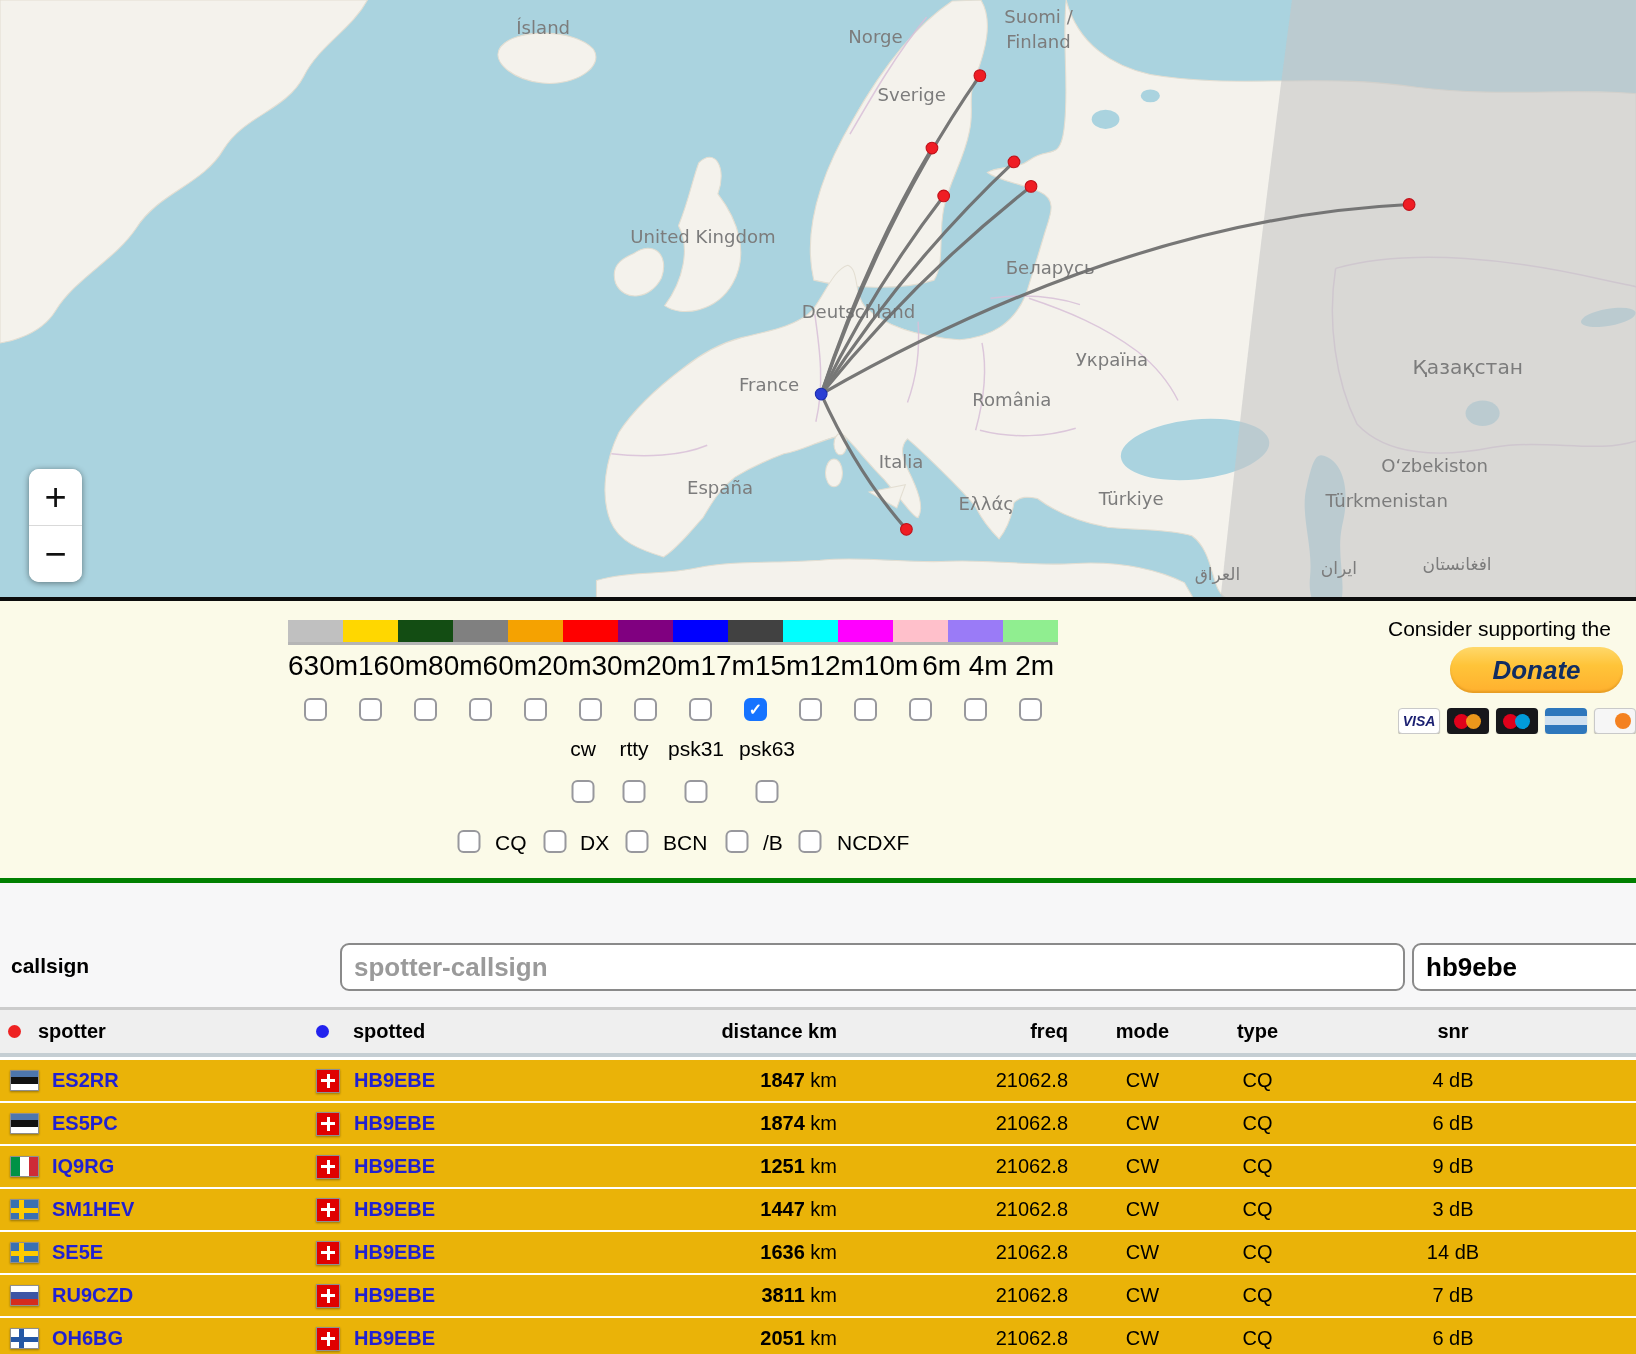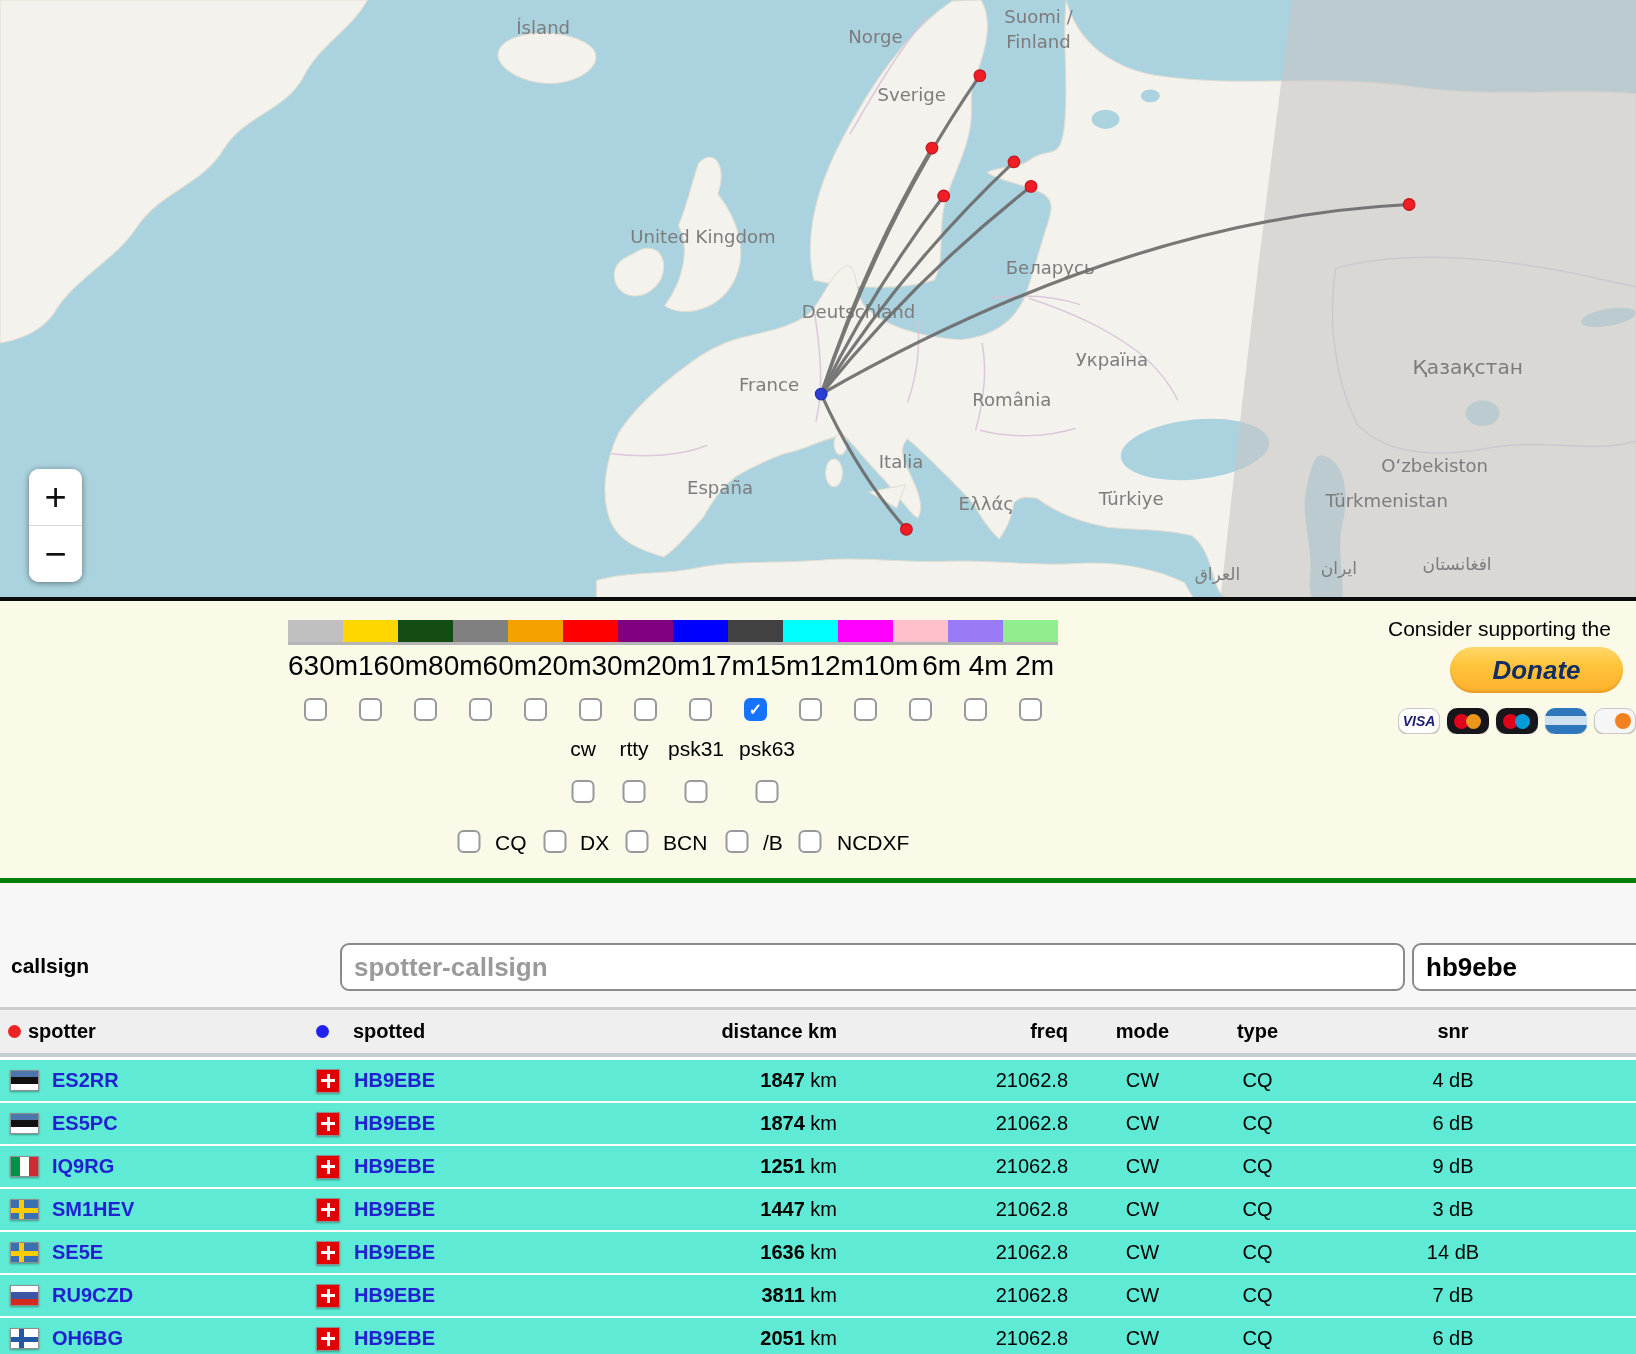--- a/index.html
+++ b/index.html
@@ -34,21 +34,21 @@
   .modecb{position:absolute;top:179px;transform:translateX(-50%);}
   .typecb{position:absolute;top:229px;transform:translateX(-50%);}
   .typelabel{position:absolute;top:228px;font-size:21px;color:#000;line-height:27px;}
 
   .donate-prompt{position:absolute;left:1388px;top:16px;font-size:21px;color:#000;white-space:nowrap;}
   .donatebtn{position:absolute;left:1450px;top:46px;width:173px;height:46px;border:0;border-radius:23px;
     background:linear-gradient(#ffd86a,#ffc439 40%,#ffb02e);color:#112d62;font-size:26px;font-weight:700;
     font-style:italic;font-family:"Liberation Sans",sans-serif;cursor:pointer;
     box-shadow:inset 0 -2px 2px rgba(160,100,0,.25);}
   .cards{position:absolute;left:1398px;top:107px;width:238px;height:26px;display:flex;gap:7px;overflow:hidden;}
-  .card{width:42px;height:26px;border-radius:10px;position:relative;flex:0 0 auto;overflow:hidden;
+  .card{width:42px;height:26px;border-radius:4px;position:relative;flex:0 0 auto;overflow:hidden;
     box-shadow:0 1px 1px rgba(0,0,0,.25);}
   .card-visa{background:#fff;border:1px solid #c9c9c9;color:#1a1f71;font-style:italic;font-weight:700;
     font-size:14px;text-align:center;line-height:24px;box-sizing:border-box;}
   .card-mastercard,.card-maestro{background:#17171b;}
   .card .circ{position:absolute;width:15px;height:15px;border-radius:50%;top:5.5px;opacity:.95;}
   .card-mastercard .c1{left:7px;background:#eb001b;}
   .card-mastercard .c2{left:19px;background:#f79e1b;}
   .card-maestro .c1{left:7px;background:#eb001b;}
   .card-maestro .c2{left:19px;background:#00a2e5;}
   .card-amex{background:linear-gradient(#2e77bc 32%,#cfe0f0 32% 66%,#2e77bc 66%);}
@@ -69,29 +69,29 @@
     font-family:"Liberation Sans",sans-serif;}
   .csinput::placeholder{color:#9a9a9a;font-weight:700;opacity:1;}
   .in1{left:340px;width:1065px;}
   .in2{left:1412px;width:400px;}
 
   
   .hdiv{position:absolute;left:0;top:1007px;width:1636px;height:3px;background:#cccccc;}
   .grid{display:grid;grid-template-columns:305px 325px 215px 225px 145px 85px 1fr;align-items:center;}
   .thead{position:absolute;left:0;top:1010px;width:1636px;height:43px;background:#efefef;
     border-bottom:4px solid #c5ced3;font-size:20px;font-weight:700;color:#000;}
-  .thead .hc1{display:flex;align-items:center;gap:7px;padding-left:8px;}
+  .thead .hc1{display:flex;align-items:center;gap:17px;padding-left:8px;}
   .thead .hc2{display:flex;align-items:center;gap:24px;padding-left:11px;}
   .hdot{width:13px;height:13px;border-radius:50%;display:inline-block;}
   .cR{text-align:right;padding-right:8px;}
   .cR2{text-align:right;padding-right:2px;}
   .cC{text-align:center;}
   .c7{text-align:center;padding-right:30px;}
   .tbody{position:absolute;left:0;top:1057px;width:1636px;padding-top:3px;}
-  .trow{height:41px;background:#5eead4;margin-bottom:2px;font-size:20px;color:#000;}
+  .trow{height:41px;background:#eab308;margin-bottom:2px;font-size:20px;color:#000;}
   .trow .c1{display:flex;align-items:center;padding-left:10px;}
   .trow .c2{display:flex;align-items:center;padding-left:11px;}
   .call{color:#2121d1;font-weight:700;text-decoration:none;cursor:pointer;}
   .c1 .call{margin-left:13px;}
   .c2 .call{margin-left:14px;}
   .unit{font-weight:400;}
 
   
   .flag{display:inline-block;width:29px;height:21px;border:1px solid #8f8f8f;box-sizing:border-box;
     box-shadow:0 1px 2px rgba(0,0,0,.35);flex:0 0 auto;background:#ddd;}

